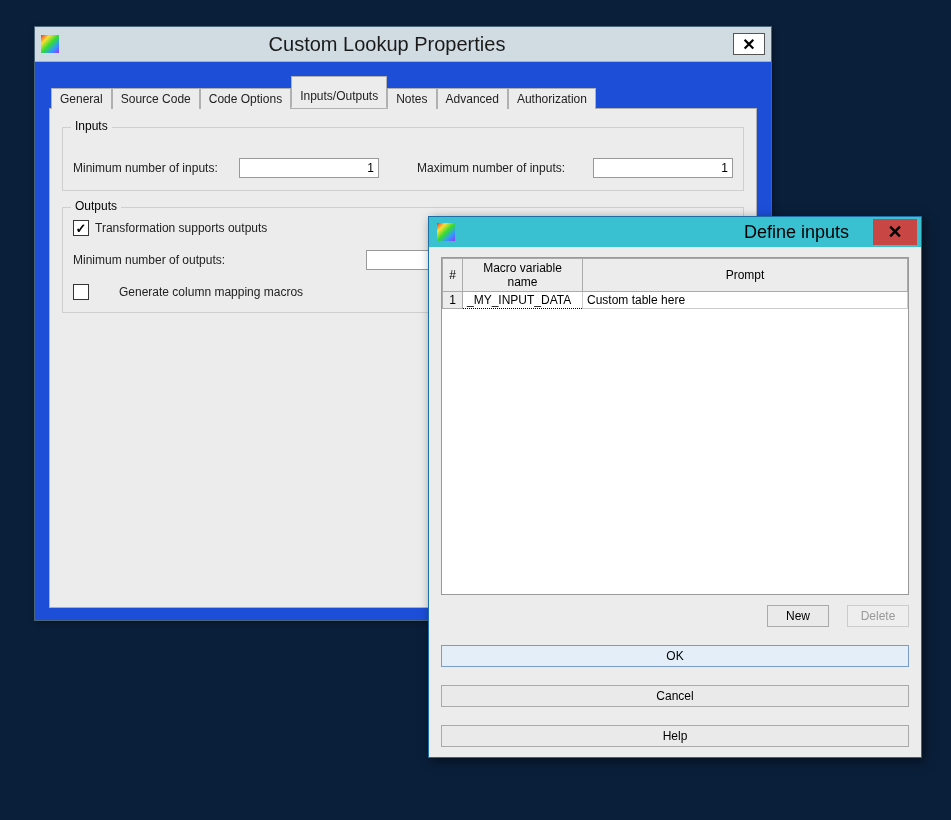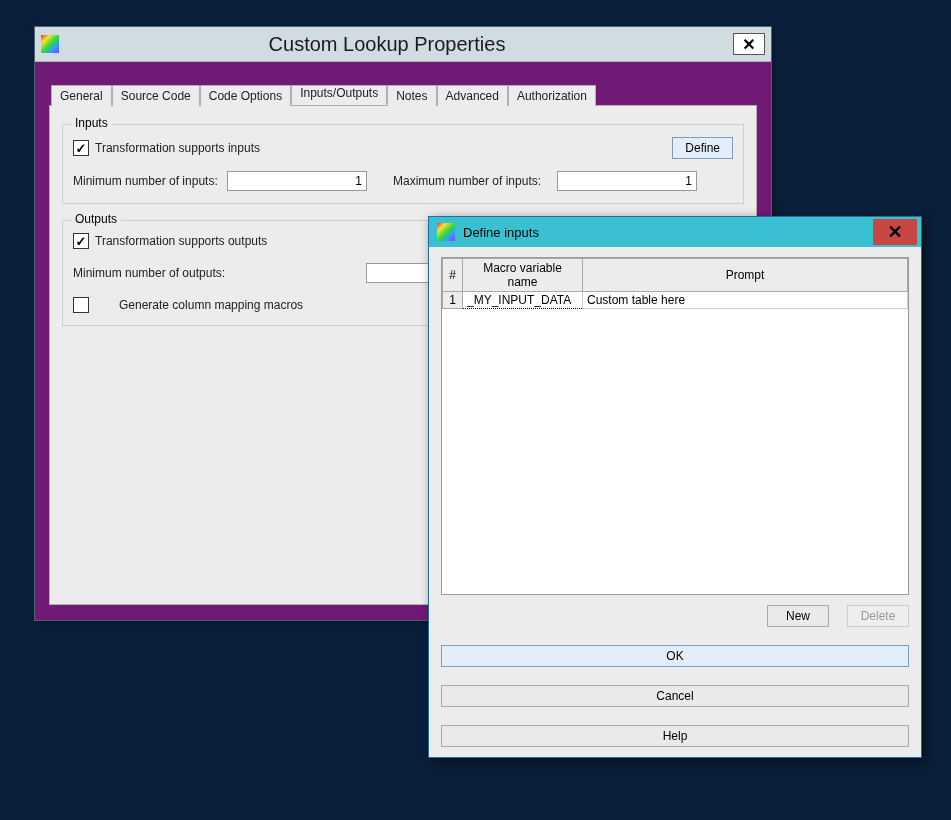--- a/index.html
+++ b/index.html
@@ -14,21 +14,21 @@
     overflow: hidden;
   }
 
   
   .main-window {
     position: absolute;
     left: 34px;
     top: 26px;
     width: 738px;
     height: 595px;
-    background: #701a75;
+    background: #1d4ed8;
     border: 1px solid #4a6478;
     box-shadow: 2px 2px 6px rgba(0,0,0,0.3);
   }
   .main-titlebar {
     height: 35px;
     background: #d0dce2;
     display: flex;
     align-items: center;
     padding: 0 6px;
     border-bottom: 1px solid #b0b0b0;
@@ -57,41 +57,41 @@
   }
 
   .main-body {
     padding: 6px 8px;
   }
 
   
   .tabstrip {
     display: flex;
     align-items: flex-end;
-    margin-top: 16px;
+    margin-top: 8px;
     padding-left: 8px;
   }
   .tab {
     padding: 3px 8px;
     font-size: 12px;
     background: #ececec;
     border: 1px solid #b0b0b0;
     border-bottom: none;
     margin-right: 0;
     position: relative;
     top: 1px;
     cursor: pointer;
     color: #222;
   }
   .tab.active {
     background: #ececec;
     border-bottom: 1px solid #ececec;
     z-index: 2;
     top: 0;
-    padding-top: 0;
+    padding-top: 12px;
     padding-bottom: 4px;
   }
   .tab-panel {
     border: 1px solid #b0b0b0;
     background: #ececec;
     margin: 0 6px;
     padding: 10px 12px;
     height: 500px;
   }
 
@@ -180,22 +180,22 @@
   }
   .modal-titlebar {
     height: 30px;
     background: #39c1d2;
     display: flex;
     align-items: center;
     padding: 0 4px 0 8px;
   }
   .modal-title {
     flex: 1;
-    text-align: left;
-    font-size: 13px;
+    text-align: right;
+    font-size: 18px;
     color: #000;
     margin-right: 24px;
   }
   .modal-close {
     width: 44px; height: 26px;
     background: #c84744;
     display: flex;
     align-items: center;
     justify-content: center;
     font-size: 18px;
@@ -279,29 +279,22 @@
       <div class="tab">Notes</div>
       <div class="tab">Advanced</div>
       <div class="tab">Authorization</div>
     </div>
 
     <div class="tab-panel">
 
       <div class="groupbox">
         <div class="groupbox-title">Inputs</div>
 
-        <div class="row first" style="justify-content:space-between;">
-          <div style="display:flex;align-items:center;">
-            <div class="checkbox checked"></div>
-            <span class="label">Transformation supports inputs</span>
-          </div>
-          <div class="btn">Define</div>
-        </div>
-
-        <div class="row" style="gap:4px;margin-top:12px;">
+
+        <div class="row" style="gap:16px;margin-top:20px;">
           <span class="label" style="min-width:150px;">Minimum number of inputs:</span>
           <input class="num-input" style="width: 140px;" value="1">
           <span style="width:18px;"></span>
           <span class="label" style="min-width:160px;">Maximum number of inputs:</span>
           <input class="num-input" style="width: 140px;" value="1">
         </div>
       </div>
 
       <div class="groupbox" style="margin-top:16px;">
         <div class="groupbox-title">Outputs</div>

